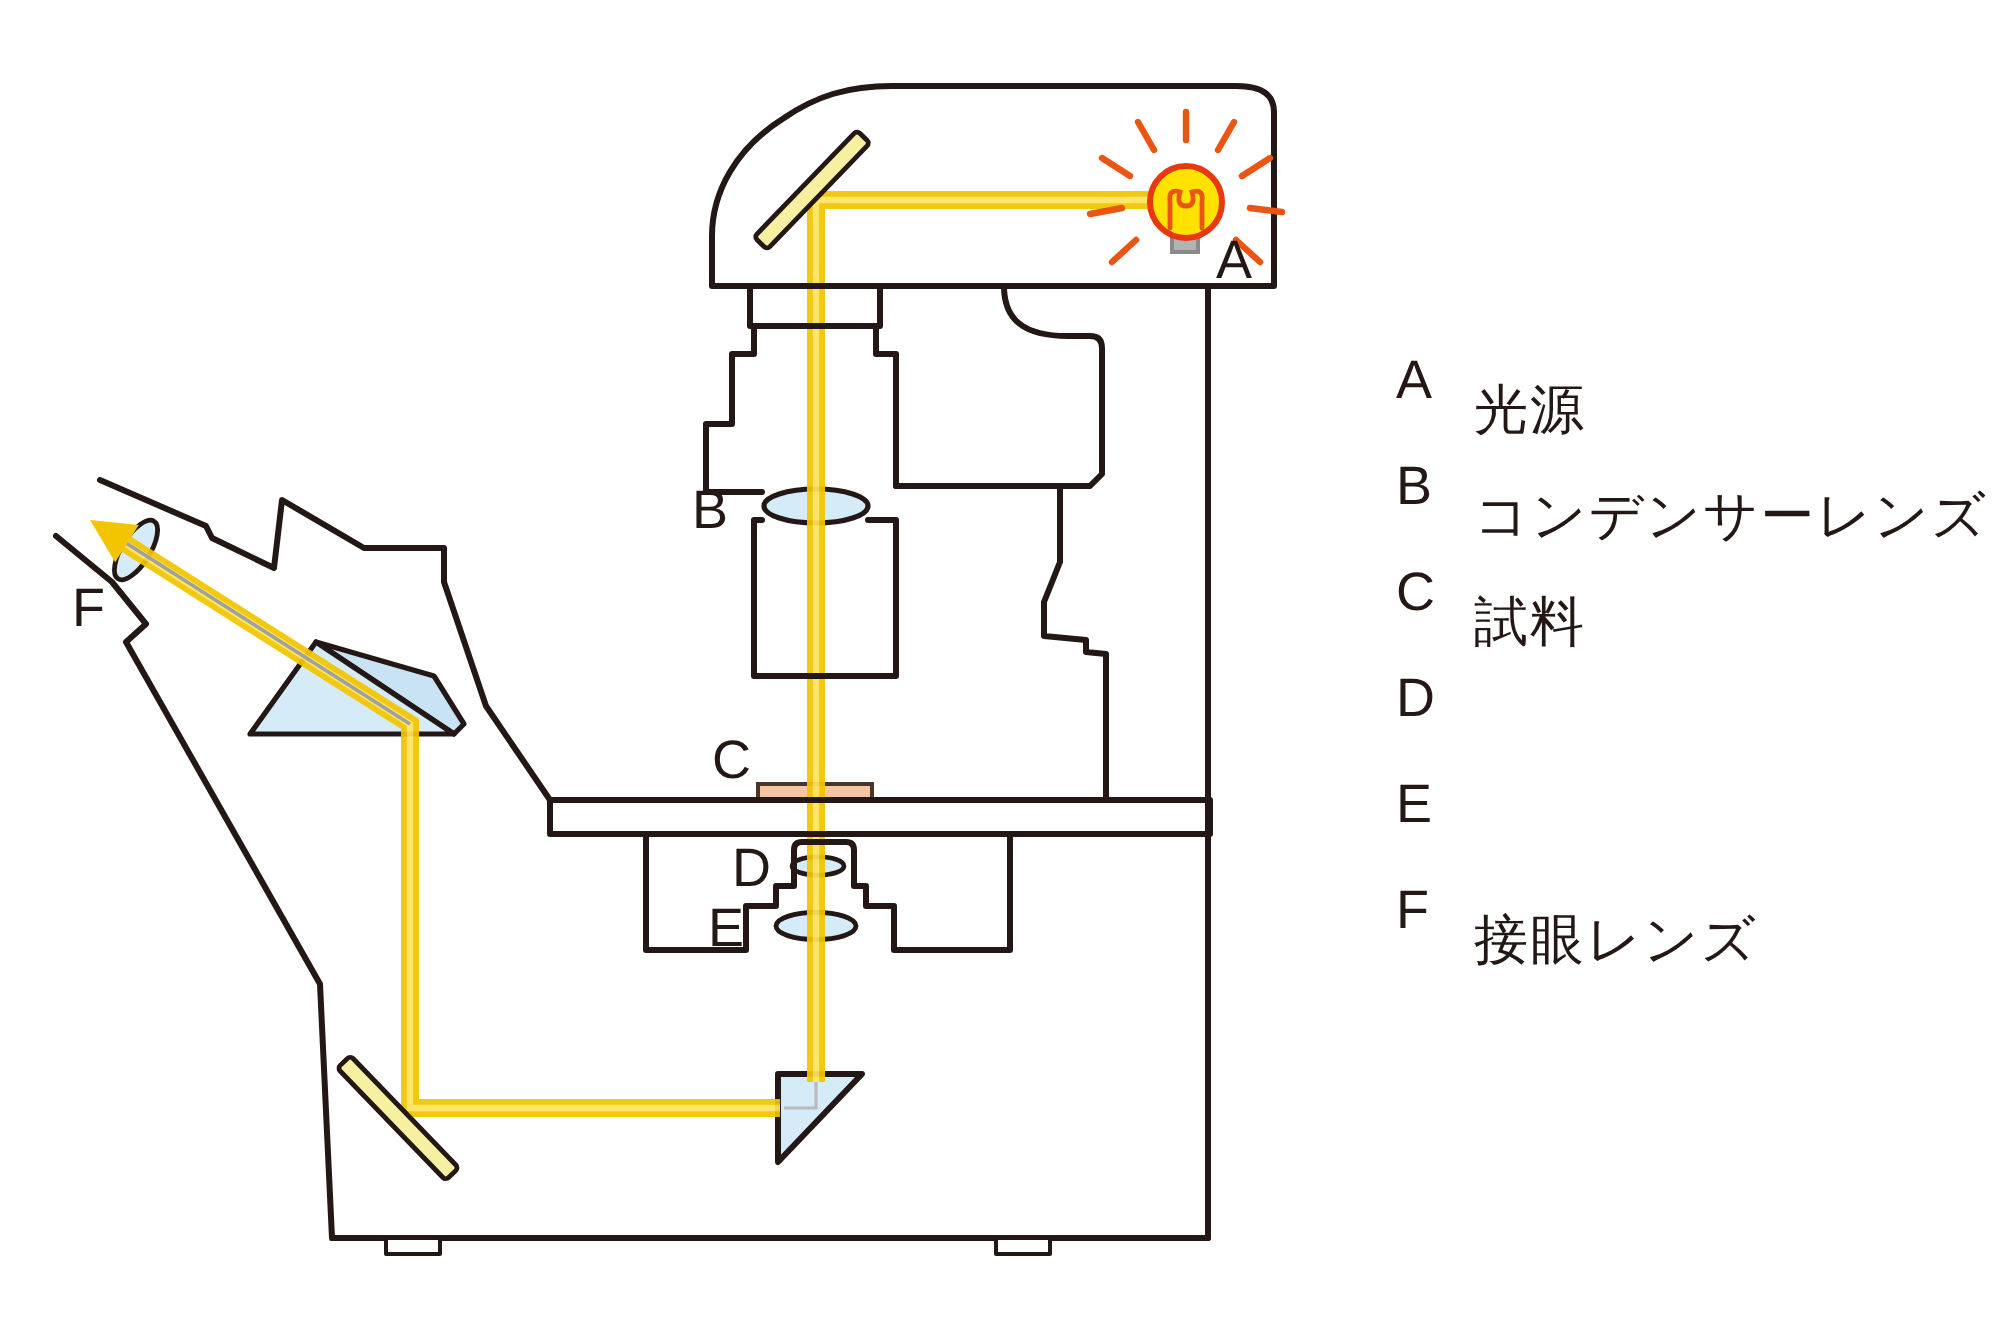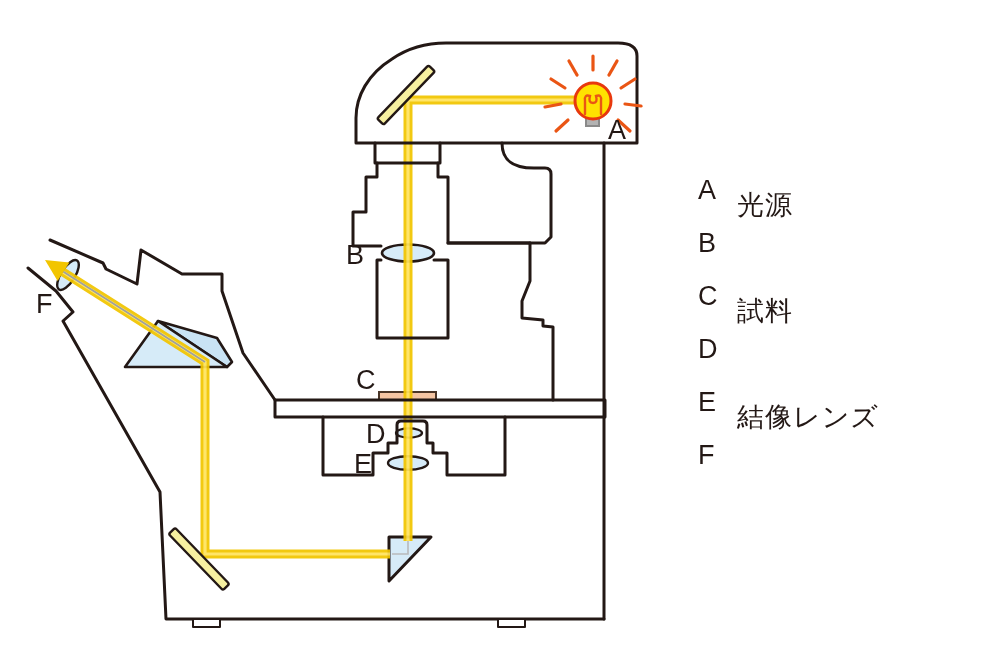--- a/index.html
+++ b/index.html
@@ -114,29 +114,30 @@
   </g>
 </svg>
 
   <div class="legend">
     <div class="legend-row">
       <span class="legend-letter">A</span>
       <span class="legend-label">光源</span>
     </div>
     <div class="legend-row">
       <span class="legend-letter">B</span>
+      <span class="legend-label">コンデンサーレンズ</span>
     </div>
     <div class="legend-row">
       <span class="legend-letter">C</span>
       <span class="legend-label">試料</span>
     </div>
     <div class="legend-row">
       <span class="legend-letter">D</span>
     </div>
     <div class="legend-row">
       <span class="legend-letter">E</span>
-      <span class="legend-label">結像レンズ</span>
     </div>
     <div class="legend-row">
       <span class="legend-letter">F</span>
+      <span class="legend-label">接眼レンズ</span>
     </div>
   </div>
 </div>
 
 </body></html>

